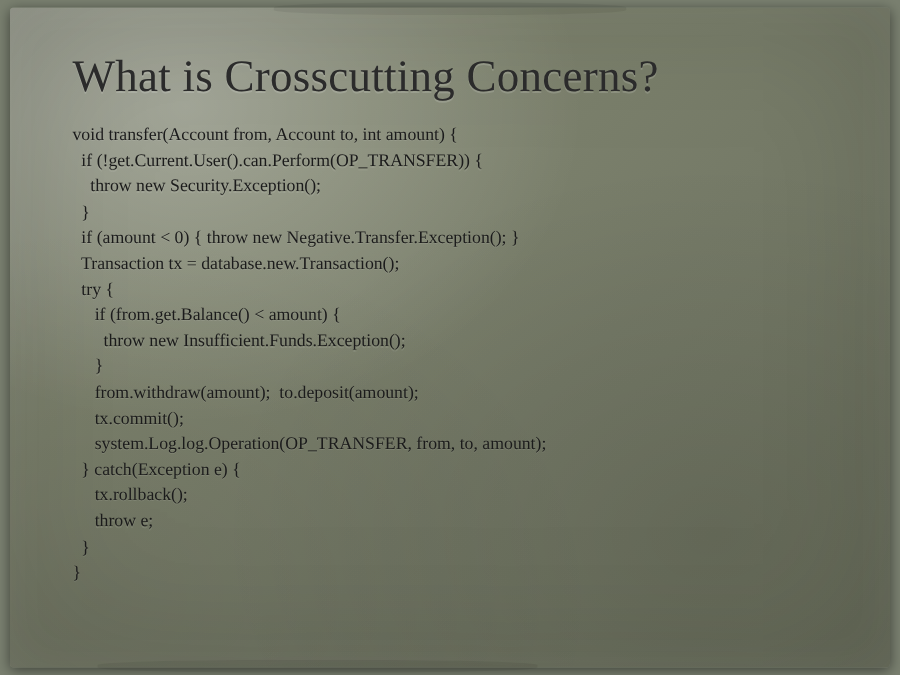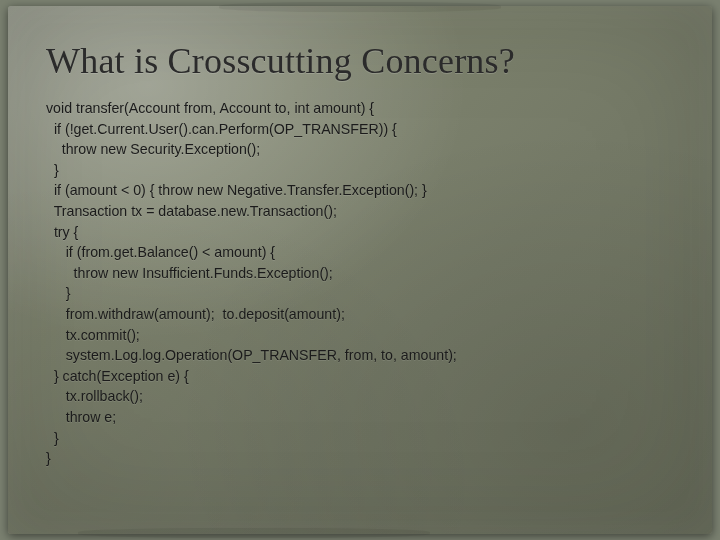--- a/index.html
+++ b/index.html
@@ -45,27 +45,27 @@
     bottom: -4px; left: 10%; width: 50%; height: 10px;
   }
   .content {
     position: relative;
     padding: 34px 38px 20px 38px;
   }
   .title {
     font-size: 36px;
     color: #2b2b2b;
     font-weight: 400;
-    margin: 0 0 16px 0;
+    margin: 0 0 16px 12px;
     letter-spacing: 0.2px;
     text-shadow: 0 1px 0 rgba(255,255,255,0.15);
   }
   pre.code {
-    margin: 0;
-    font-family: Liberation Sans, sans-serif;
+    margin: 12px;
+    font-family: Liberation Serif, serif;
     font-size: 14.2px;
     line-height: 1.45;
     color: #1b1b1b;
     white-space: pre;
     text-shadow: 0 1px 0 rgba(255,255,255,0.1);
   }
 </style>
 </head>
 <body>
 

